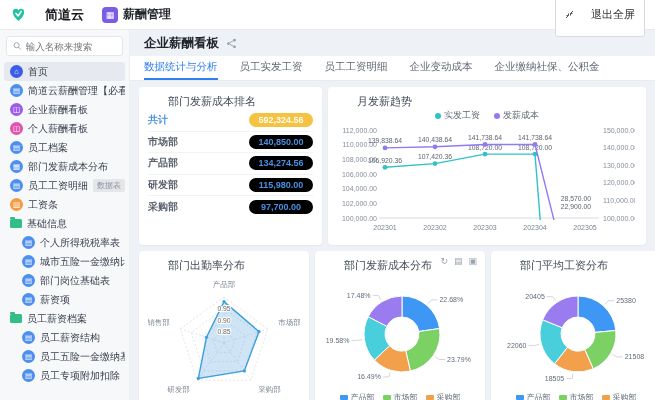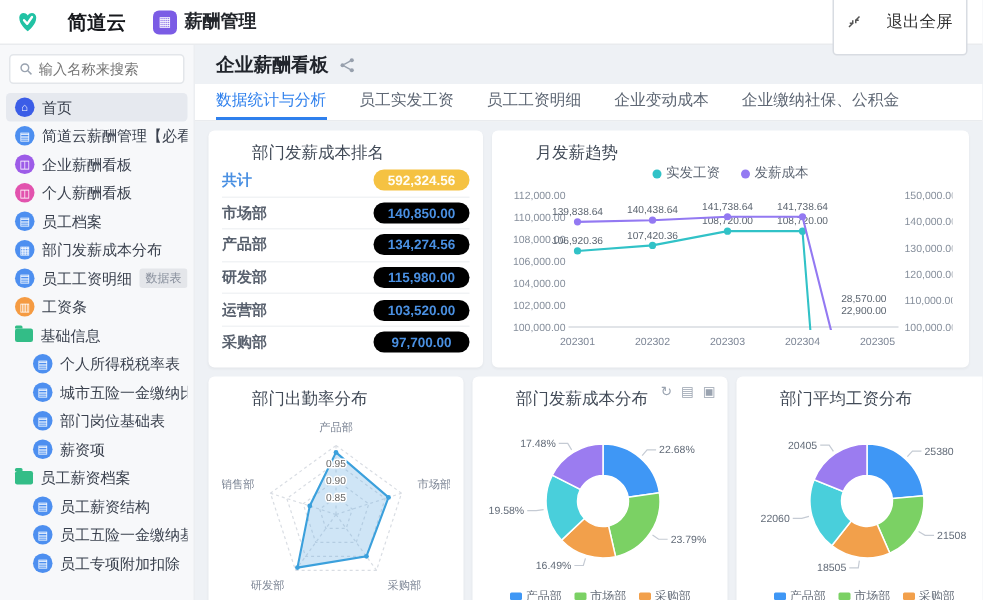--- a/index.html
+++ b/index.html
@@ -220,24 +220,20 @@
               <span class="rank-label">市场部</span>
               <span class="rank-pill">140,850.00</span>
             </div>
             <div class="rank-row">
               <span class="rank-label">产品部</span>
               <span class="rank-pill">134,274.56</span>
             </div>
             <div class="rank-row">
               <span class="rank-label">研发部</span>
               <span class="rank-pill">115,980.00</span>
-            </div>
-            <div class="rank-row">
-              <span class="rank-label">运营部</span>
-              <span class="rank-pill">103,520.00</span>
             </div>
             <div class="rank-row">
               <span class="rank-label">采购部</span>
               <span class="rank-pill">97,700.00</span>
             </div>
           </div>
       </section>
 
       <section class="panel line-panel">
         <div class="panel-title">月发薪趋势</div>

